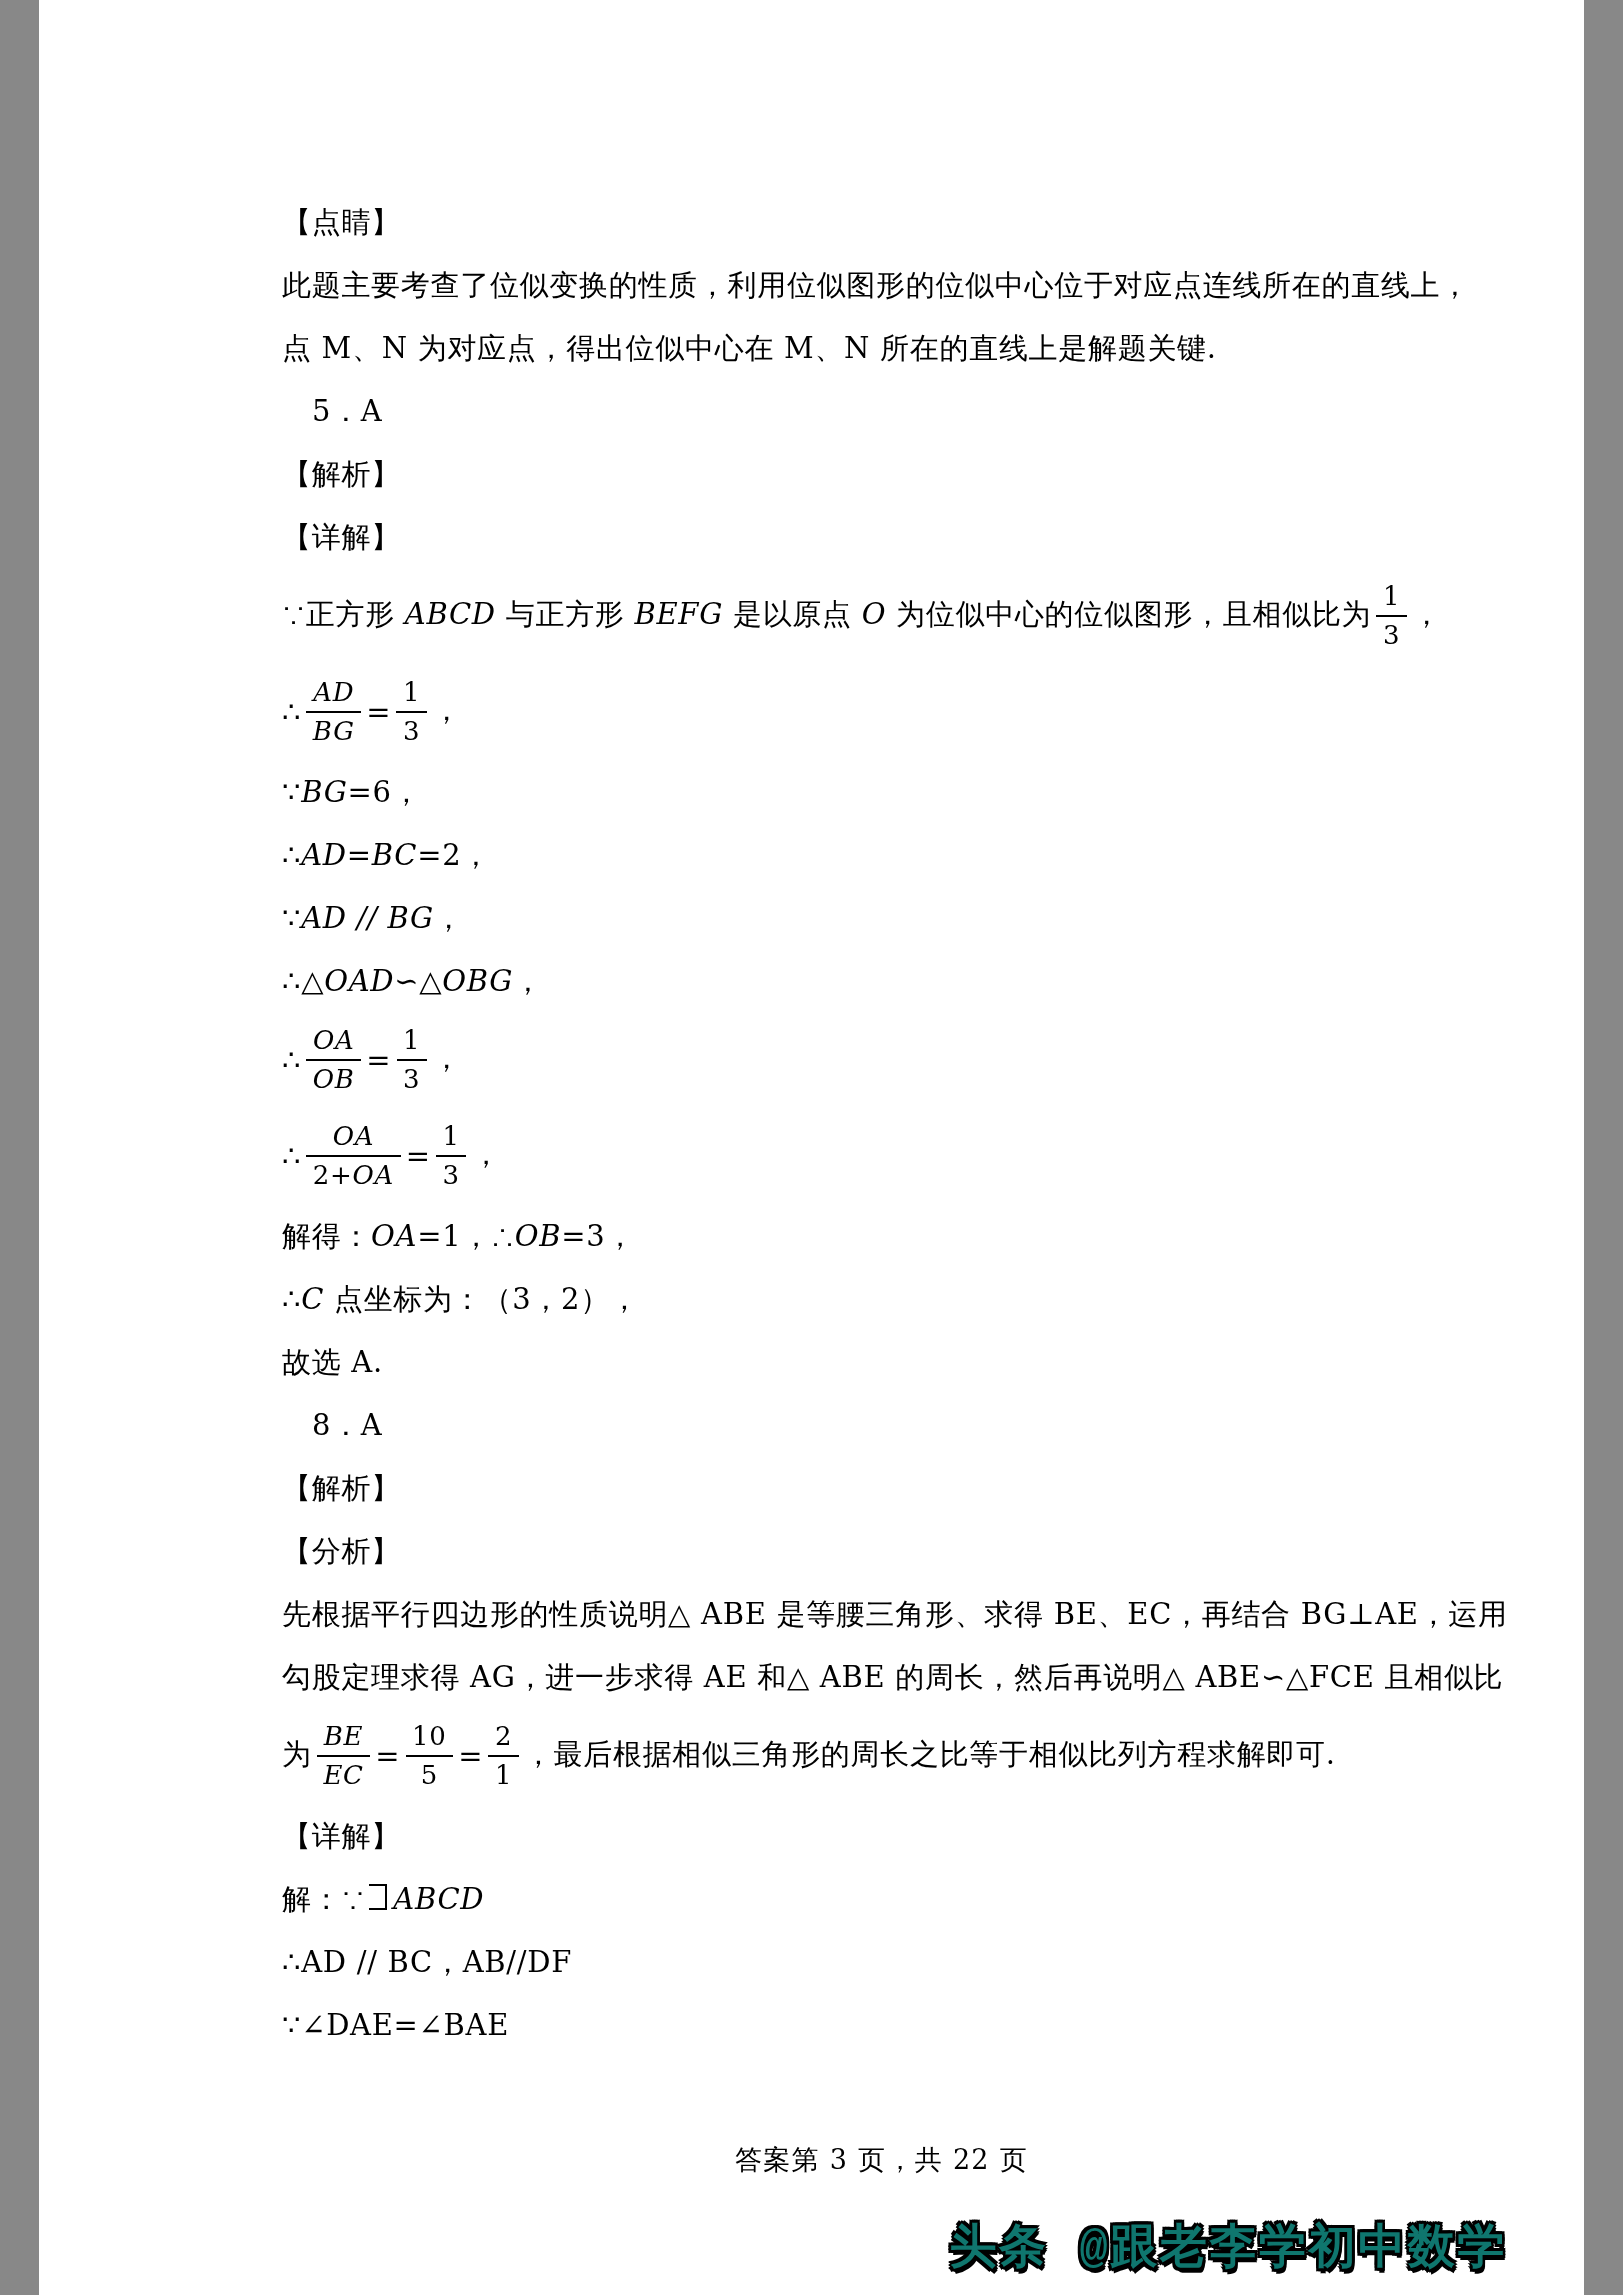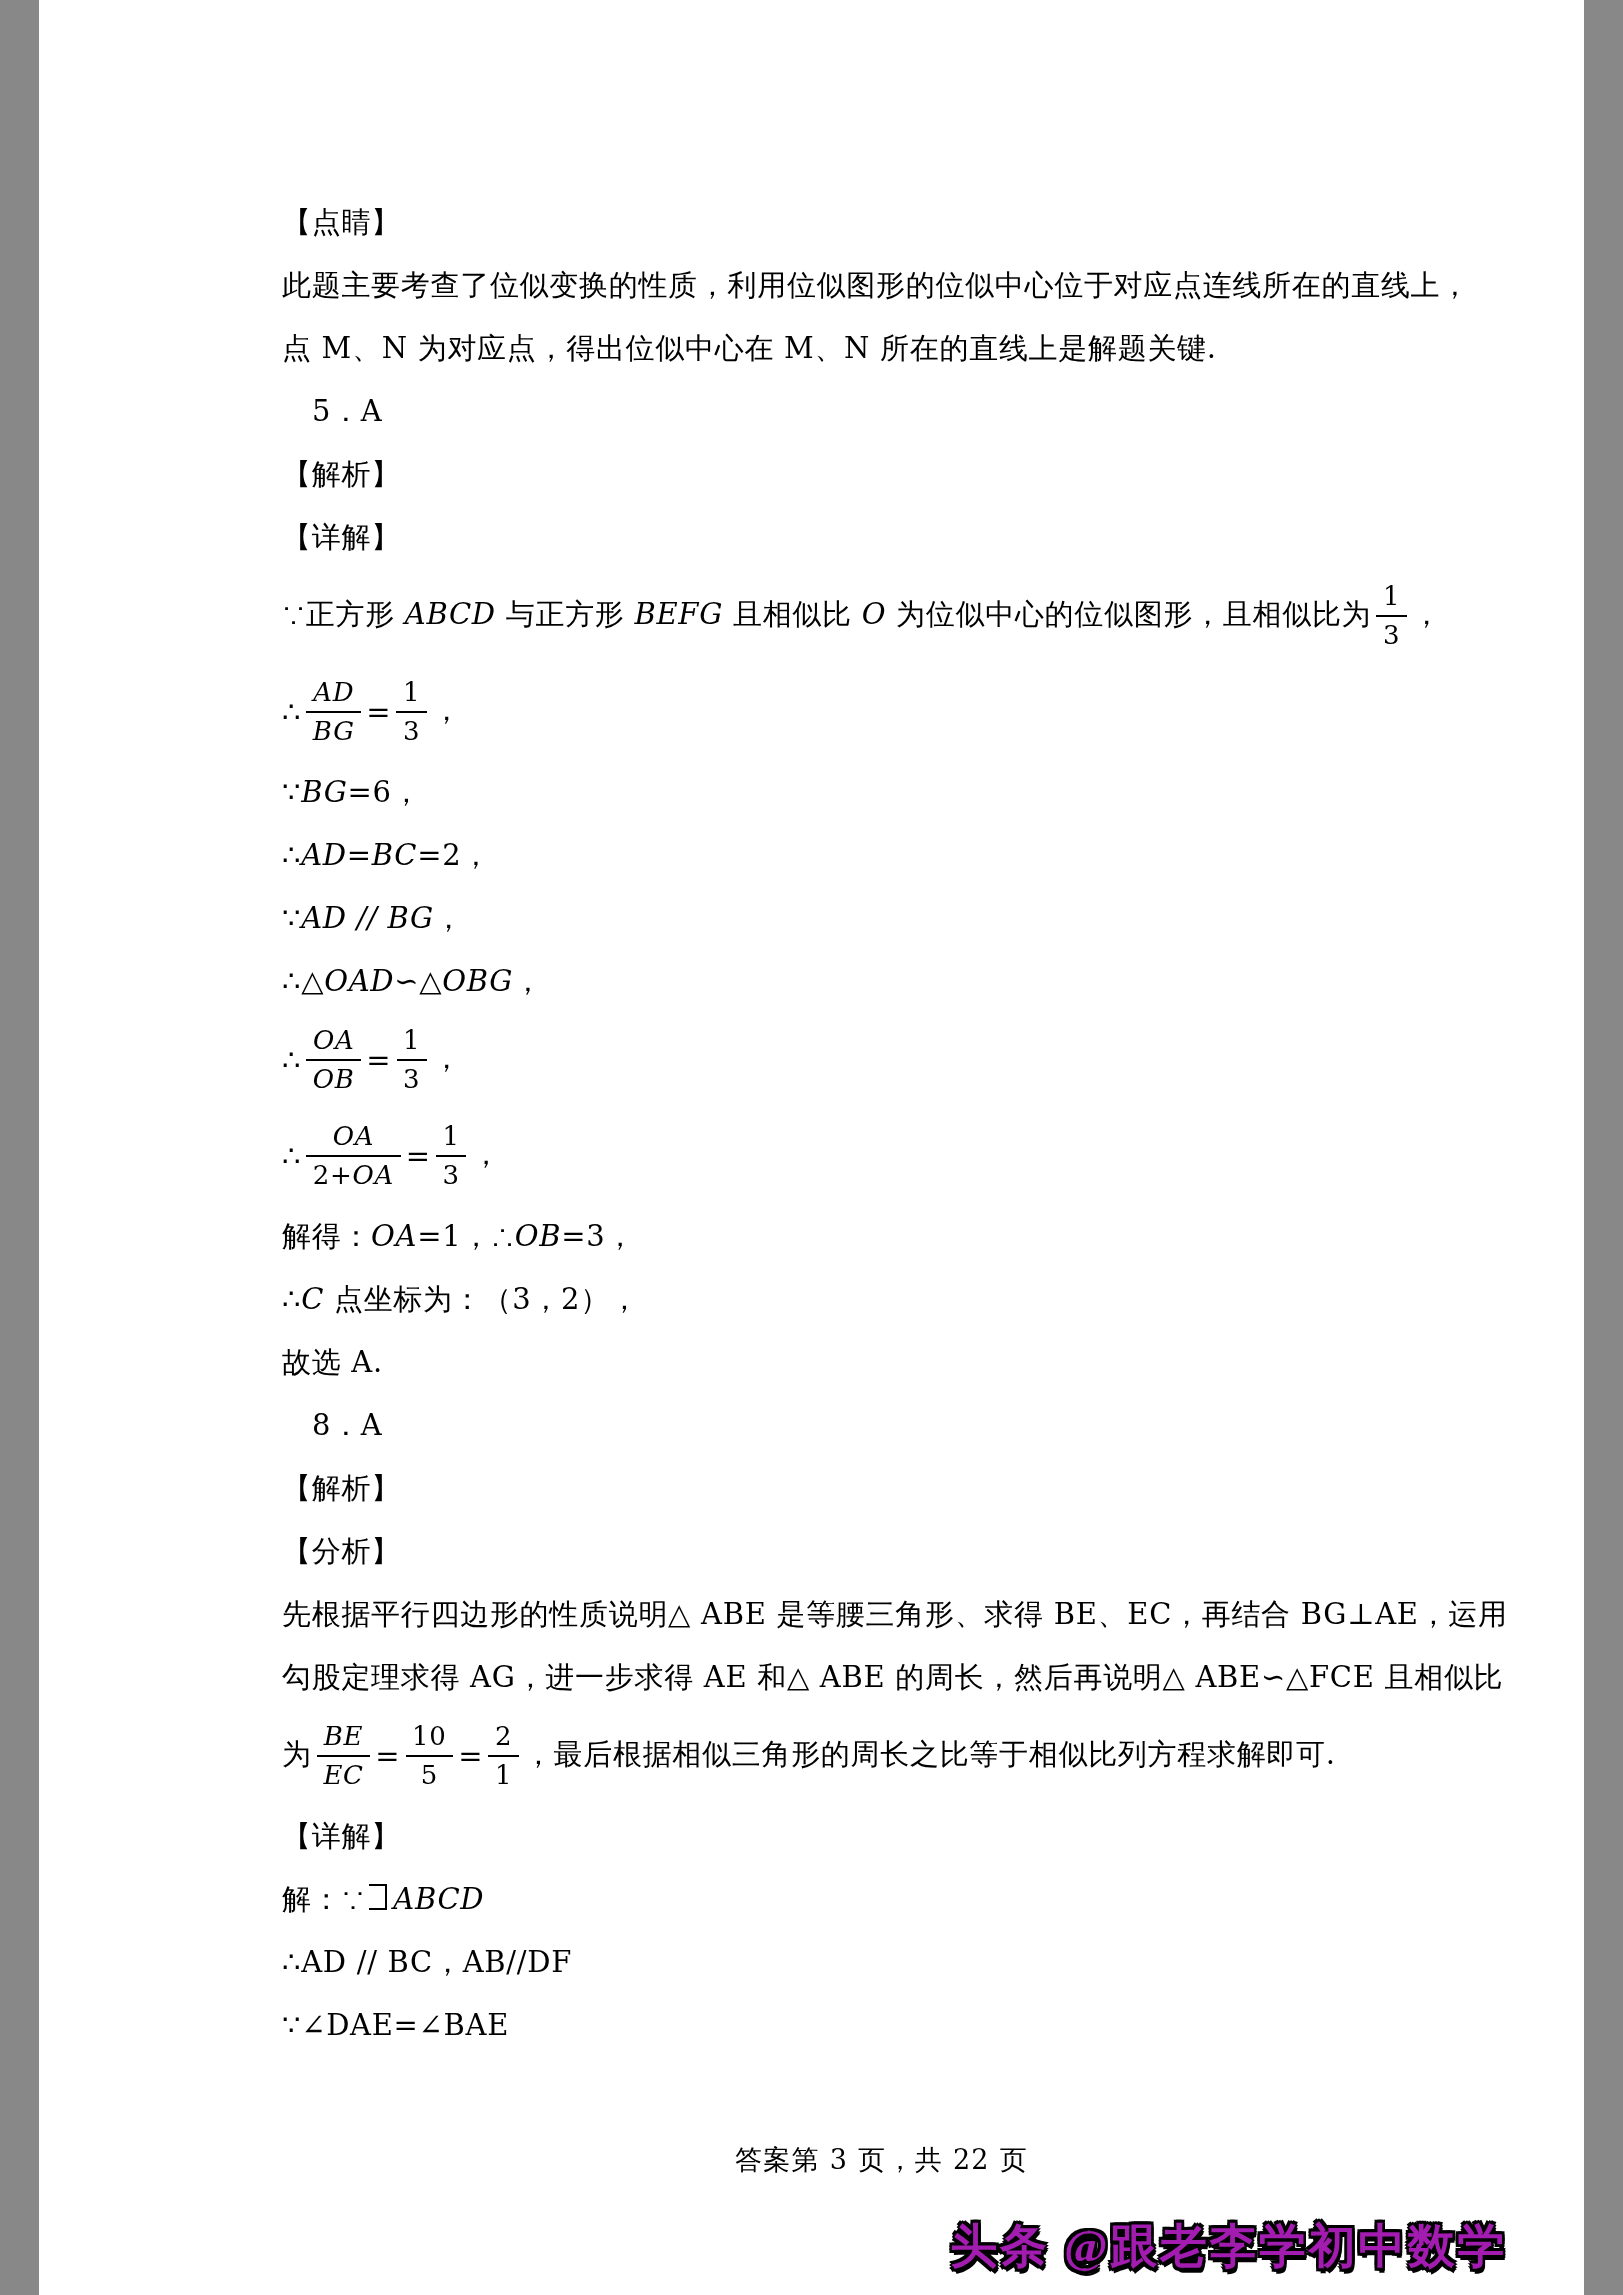--- a/index.html
+++ b/index.html
@@ -53,22 +53,22 @@
     font-size:27px;
     letter-spacing:1.3px;
     padding-left:31px;
   }
   .watermark {
     position:absolute;
     top:2215px; right:77px;
     font-size:47px;
     font-weight:bold;
     letter-spacing:2.6px;
-    font-family:Liberation Serif, serif;
-    color:#a21caf;
+    font-family:Liberation Mono, monospace;
+    color:#0f766e;
     text-shadow:
       -2.6px -2.6px 0 #000, 2.6px -2.6px 0 #000,
       -2.6px  2.6px 0 #000, 2.6px  2.6px 0 #000,
       -2.6px  0   0 #000, 2.6px  0   0 #000,
        0   -2.6px 0 #000, 0    2.6px 0 #000,
        2px  5.2px 0 #000;
   }
 </style>
 </head>
 <body>
@@ -80,21 +80,21 @@
 
     <div class="line">此题主要考查了位似变换的性质，利用位似图形的位似中心位于对应点连线所在的直线上，</div>
     <div class="line">点 M、N 为对应点，得出位似中心在 M、N 所在的直线上是解题关键.</div>
 
     <div class="line ans">5．A</div>
 
     <div class="line">【解析】</div>
     <div class="line">【详解】</div>
 
     <div class="line">
-      <span>∵正方形 </span><span class="it">ABCD</span><span> 与正方形 </span><span class="it">BEFG</span><span> 且相似比 </span><span class="it">O</span><span> 为位似中心的位似图形，且相似比为</span><span class="frac"><span class="num">1</span><span class="den">3</span></span><span>，</span>
+      <span>∵正方形 </span><span class="it">ABCD</span><span> 与正方形 </span><span class="it">BEFG</span><span> 是以原点 </span><span class="it">O</span><span> 为位似中心的位似图形，且相似比为</span><span class="frac"><span class="num">1</span><span class="den">3</span></span><span>，</span>
     </div>
 
     <div class="line">
       <span class="mid">∴</span><span class="frac it"><span class="num">AD</span><span class="den">BG</span></span><span class="mid">=</span><span class="frac"><span class="num">1</span><span class="den">3</span></span><span>，</span>
     </div>
 
     <div class="line">
       <span>∵</span><span class="it">BG</span><span>=6，</span>
     </div>
 

